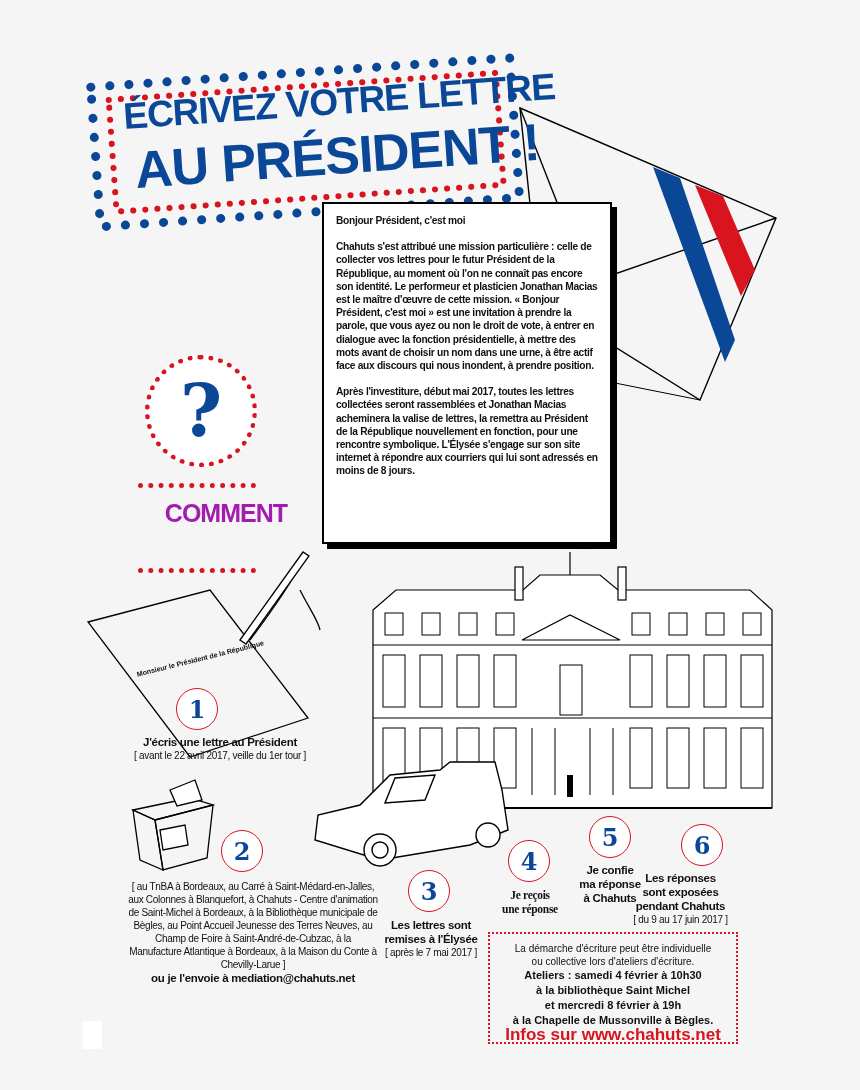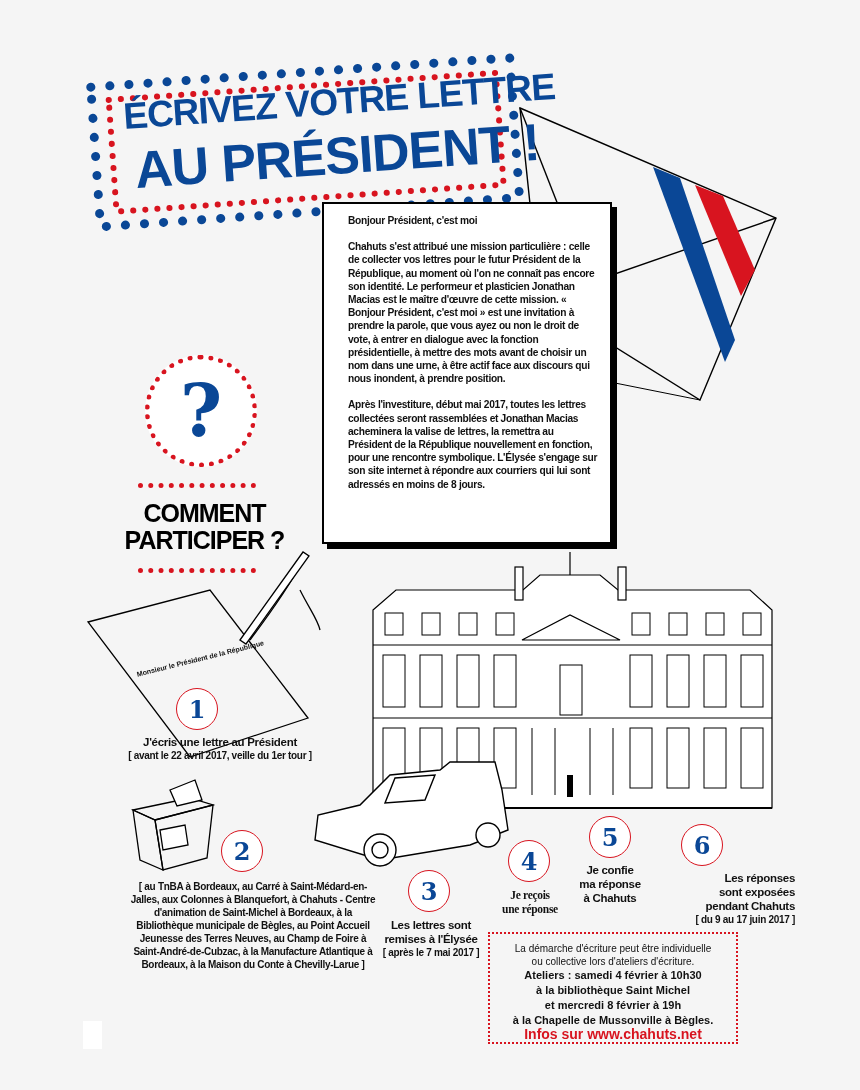--- a/index.html
+++ b/index.html
@@ -1,28 +1,28 @@
 <!DOCTYPE html>
 <html><head>
 <meta charset="utf-8">
 <style>
   html, body { margin:0; padding:0; }
   body { width:860px; height:1090px; background:#f5f5f5; position:relative; overflow:hidden; font-family:"Liberation Sans", sans-serif; color:#111; }
   .abs { position:absolute; }
   .cond { font-family:"Liberation Sans Narrow","Liberation Sans", sans-serif; }
   .title-line { position:absolute; color:#0a4796; font-weight:900; font-family:"Liberation Sans", sans-serif; transform:rotate(-4deg); transform-origin:left top; letter-spacing:-1px; white-space:nowrap; }
   .textbox { position:absolute; left:322px; top:202px; width:290px; height:342px; background:#fff; border:2px solid #000; box-shadow:5px 5px 0 #000; padding:10px 12px; box-sizing:border-box; font-size:10.2px; line-height:13.2px; font-weight:bold; letter-spacing:-0.3px; }
-  .textbox p { margin:0 0 13px 12px; }
+  .textbox p { margin:0 0 13px 0; }
   .circle { position:absolute; width:40px; height:40px; border:1.6px solid #d8141f; border-radius:50%; background:#fff; display:flex; align-items:center; justify-content:center; color:#0a4796; font-family:"DejaVu Serif","Liberation Serif", serif; font-weight:bold; font-size:24px; }
   .step { position:absolute; text-align:center; font-size:11.5px; line-height:14px; font-weight:bold; letter-spacing:-0.3px; }
-  .step .sub { font-weight:bold; font-size:10px; line-height:13px; }
+  .step .sub { font-weight:normal; font-size:10px; line-height:13px; }
   .atelier { position:absolute; left:488px; top:932px; width:250px; height:112px; border:2px dotted #d8141f; text-align:center; font-size:10px; line-height:13px; box-sizing:border-box; padding-top:8px; }
   .atelier .big { font-weight:bold; font-size:11px; line-height:15px; }
-  .atelier .red { color:#d8141f; font-weight:bold; font-size:14px;text-align:center; }
-  .comment { position:absolute; left:122px; top:500px; color:#000000; font-weight:900; font-size:25px; line-height:27px; text-align:center; letter-spacing:-1px; width:165px; }
+  .atelier .red { color:#d8141f; font-weight:bold; font-size:17px;text-align:center; }
+  .comment { position:absolute; left:122px; top:500px; color:#a21caf; font-weight:900; font-size:25px; line-height:27px; text-align:right; letter-spacing:-1px; width:165px; }
 </style>
 </head>
 <body>
 
 <svg class="abs" style="left:0;top:0" width="860" height="1090">
   <defs>
     <pattern id="bd" width="19" height="19" patternUnits="userSpaceOnUse"></pattern>
   </defs>
 
   <g transform="rotate(-4 310 140)">
@@ -117,35 +117,35 @@
   <p>Chahuts s'est attribué une mission particulière : celle de collecter vos lettres pour le futur Président de la République, au moment où l'on ne connaît pas encore son identité. Le performeur et plasticien Jonathan Macias est le maître d'œuvre de cette mission. « Bonjour Président, c'est moi » est une invitation à prendre la parole, que vous ayez ou non le droit de vote, à entrer en dialogue avec la fonction présidentielle, à mettre des mots avant de choisir un nom dans une urne, à être actif face aux discours qui nous inondent, à prendre position.</p>
   <p>Après l'investiture, début mai 2017, toutes les lettres collectées seront rassemblées et Jonathan Macias acheminera la valise de lettres, la remettra au Président de la République nouvellement en fonction, pour une rencontre symbolique. L'Élysée s'engage sur son site internet à répondre aux courriers qui lui sont adressés en moins de 8 jours.</p>
 </div>
 
 <div class="abs" style="left:145px;top:355px;width:112px;height:112px;border-radius:50%;border:5px dotted #d8141f;background:#fff;box-sizing:border-box;display:flex;align-items:center;justify-content:center;">
   <span style="color:#0a4796;font-family:'DejaVu Serif',serif;font-weight:bold;font-size:72px;line-height:1;">?</span>
 </div>
 <div class="abs" style="left:138px;top:483px;width:118px;border-top:5px dotted #d8141f;"></div>
 <div class="comment">
   <div>COMMENT</div>
-  <div>PARTICIPER ?</div>
 </div>
 <div class="abs" style="left:138px;top:568px;width:118px;border-top:5px dotted #d8141f;"></div>
 
 <div class="abs" style="left:135px;top:655px;font-size:7px;font-weight:bold;transform:rotate(-14deg);white-space:nowrap;">Monsieur le Président de la République</div>
 
 <div class="circle" style="left:176px;top:688px;">1</div>
 <div class="step cond" style="left:100px;top:735px;width:240px;">
   <div>J'écris une lettre au Président</div>
   <div class="sub">[ avant le 22 avril 2017, veille du 1er tour ]</div>
 </div>
 
 <div class="circle" style="left:221px;top:830px;">2</div>
 <div class="step cond" style="left:118px;top:880px;width:270px;">
   <div class="sub" style="padding:0 10px;">[ au TnBA à Bordeaux, au Carré à Saint-Médard-en-Jalles, aux Colonnes à Blanquefort, à Chahuts - Centre d'animation de Saint-Michel à Bordeaux, à la Bibliothèque municipale de Bègles, au Point Accueil Jeunesse des Terres Neuves, au Champ de Foire à Saint-André-de-Cubzac, à la Manufacture Atlantique à Bordeaux, à la Maison du Conte à Chevilly-Larue ]</div>
+  <div>ou je l'envoie à mediation@chahuts.net</div>
 </div>
 
 <div class="circle" style="left:408px;top:870px;">3</div>
 <div class="step cond" style="left:371px;top:918px;width:120px;">
   <div>Les lettres sont</div>
   <div>remises à l'Élysée</div>
   <div class="sub">[ après le 7 mai 2017 ]</div>
 </div>
 
 <div class="circle" style="left:508px;top:840px;">4</div>
@@ -155,21 +155,21 @@
 </div>
 
 <div class="circle" style="left:589px;top:816px;">5</div>
 <div class="step cond" style="left:560px;top:863px;width:100px;">
   <div>Je confie</div>
   <div>ma réponse</div>
   <div>à Chahuts</div>
 </div>
 
 <div class="circle" style="left:681px;top:824px;">6</div>
-<div class="step cond" style="left:680px;top:871px;width:115px;text-align:right;">
+<div class="step cond" style="left:623px;top:871px;width:115px;">
   <div>Les réponses</div>
   <div>sont exposées</div>
   <div>pendant Chahuts</div>
   <div class="sub">[ du 9 au 17 juin 2017 ]</div>
 </div>
 
 <div class="atelier cond">
   <div>La démarche d'écriture peut être individuelle</div>
   <div>ou collective lors d'ateliers d'écriture.</div>
   <div class="big">Ateliers : samedi 4 février à 10h30</div>

